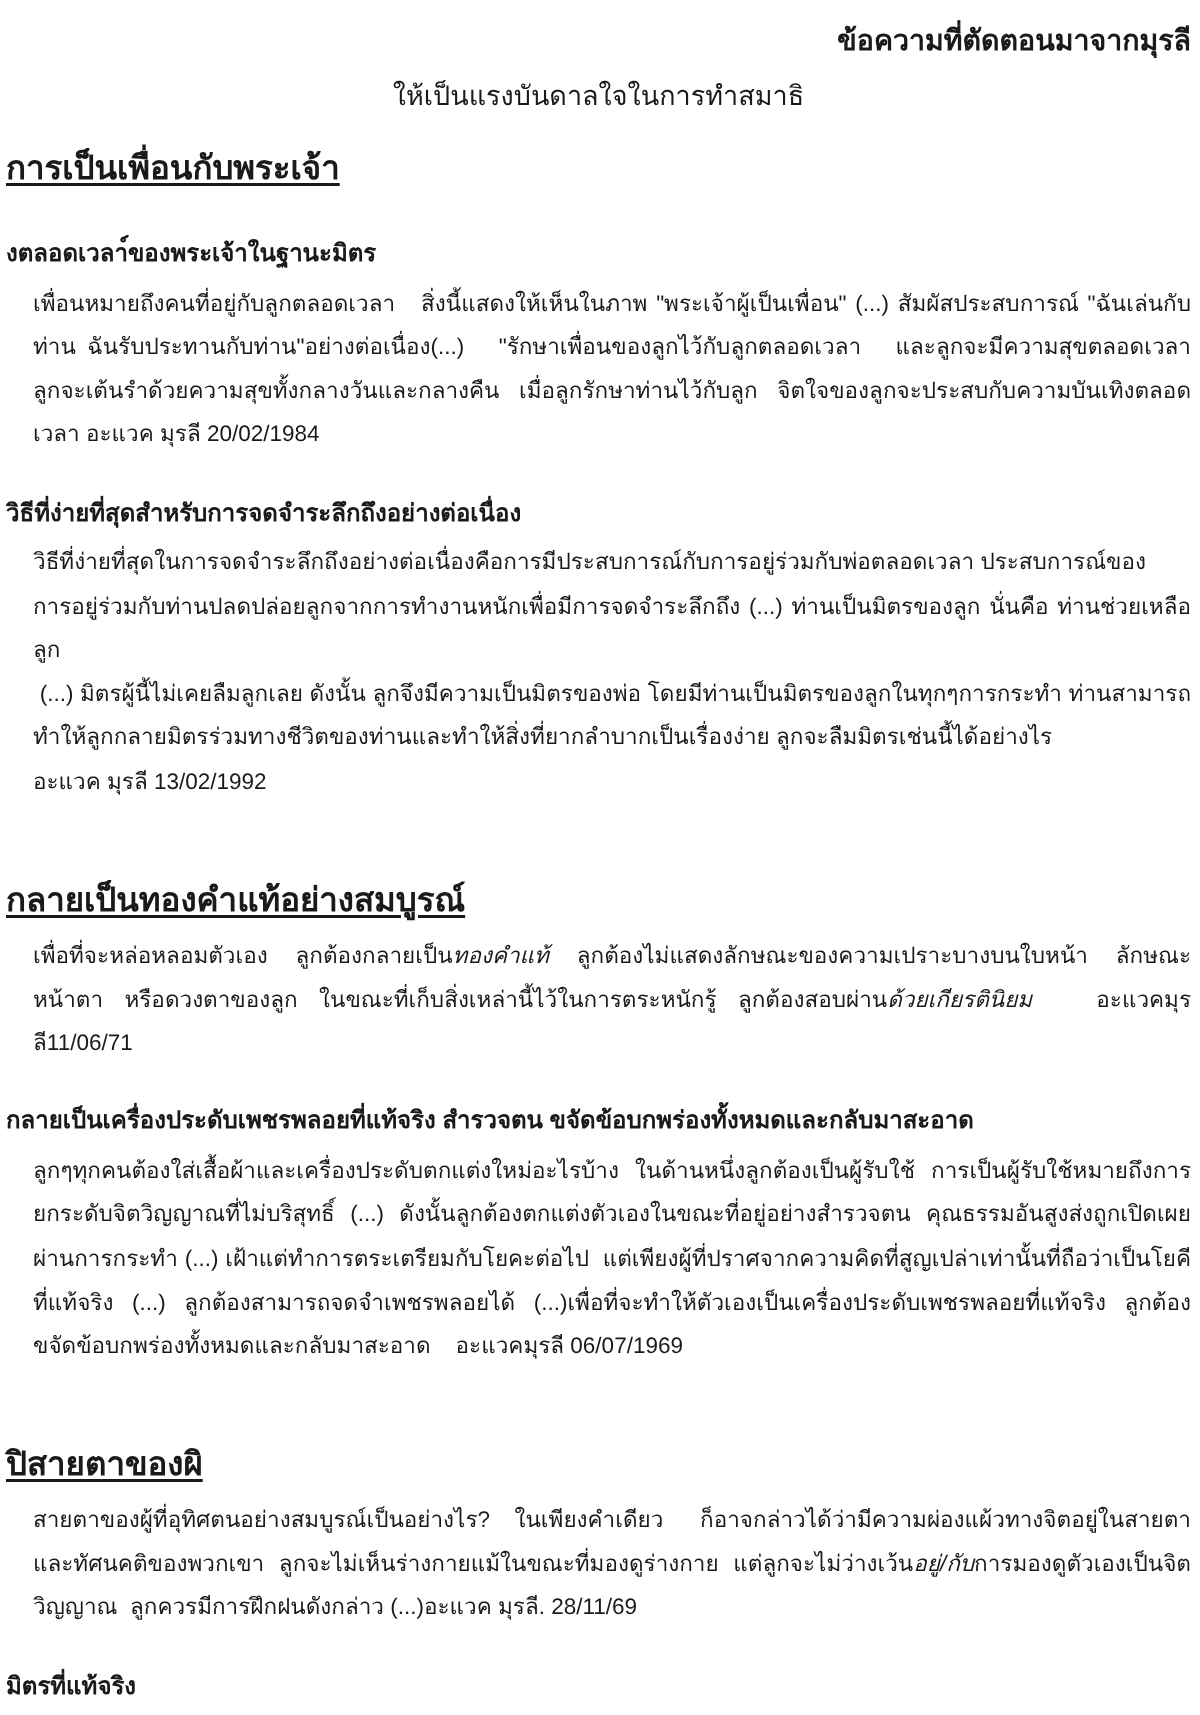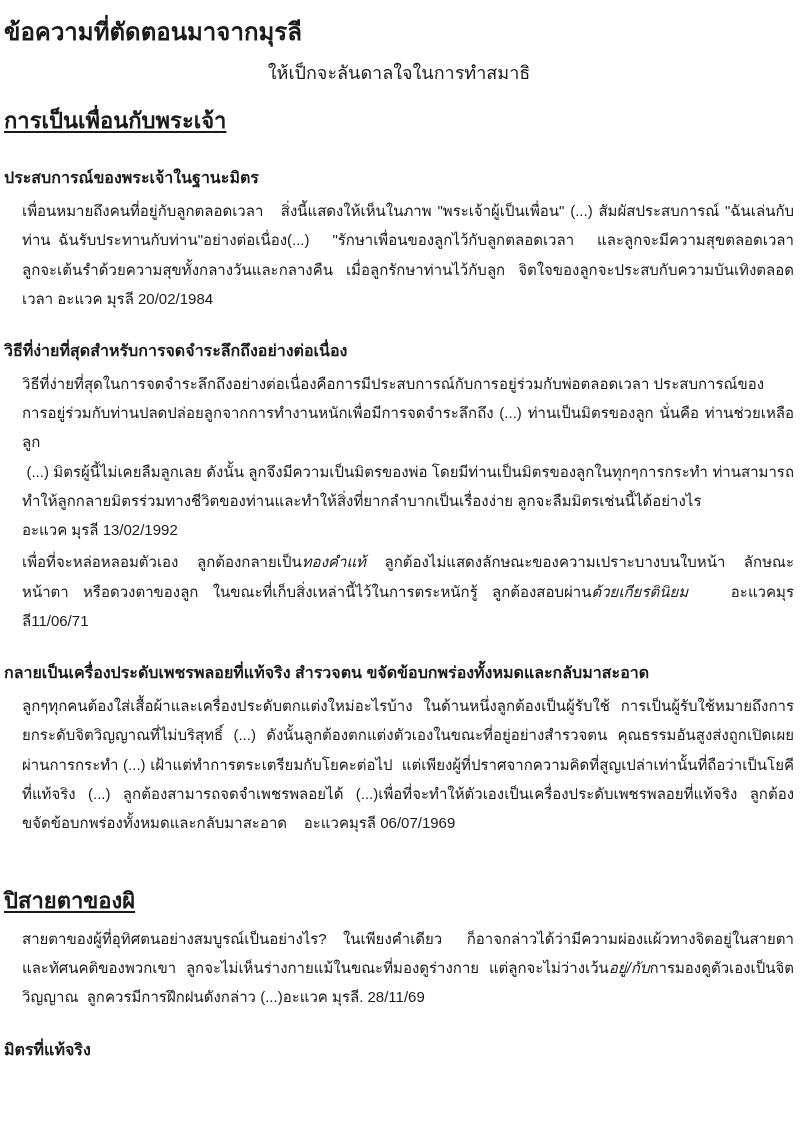--- a/index.html
+++ b/index.html
@@ -7,22 +7,22 @@
   body {
     width: 800px;
     min-height: 1143px;
     margin: 0 auto;
     color: #1a1a1a;
     font-family: "Liberation Sans", sans-serif;
   }
   .page { padding: 12px 6px 30px 4px; }
 
   .doc-title {
-    text-align: left;
-    font-size: 24px;
+    text-align: right;
+    font-size: 19px;
     font-weight: bold;
     line-height: 1.7;
     font-family: Liberation Serif, serif;
   }
   .doc-subtitle {
     text-align: center;
     font-size: 18px;
     font-weight: normal;
     line-height: 2.0;
     margin-top: 2px;
@@ -55,36 +55,37 @@
     margin-left: 18px;
   }
   .it { font-style: italic; }
 </style>
 </head>
 <body>
 
 <div class="page">
 
   <div class="doc-title">ข้อความที่ตัดตอนมาจากมุรลี</div>
-  <div class="doc-subtitle">ให้เป็กจะลันดาลใจในการทำสมาธิ</div>
+  <div class="doc-subtitle">ให้เป็นแรงบันดาลใจในการทำสมาธิ</div>
 
   <div>
     <div class="section-heading">การเป็นเพื่อนกับพระเจ้า</div>
 
-    <div class="sub-heading">ประสบการณ์ของพระเจ้าในฐานะมิตร</div>
+    <div class="sub-heading">งตลอดเวลา์ของพระเจ้าในฐานะมิตร</div>
     <div class="para">เพื่อนหมายถึงคนที่อยู่กับลูกตลอดเวลา   สิ่งนี้แสดงให้เห็นในภาพ "พระเจ้าผู้เป็นเพื่อน" (...) สัมผัสประสบการณ์ "ฉันเล่นกับท่าน ฉันรับประทานกับท่าน"อย่างต่อเนื่อง(...)   "รักษาเพื่อนของลูกไว้กับลูกตลอดเวลา   และลูกจะมีความสุขตลอดเวลา   ลูกจะเต้นรำด้วยความสุขทั้งกลางวันและกลางคืน เมื่อลูกรักษาท่านไว้กับลูก จิตใจของลูกจะประสบกับความบันเทิงตลอดเวลา อะแวค มุรลี 20/02/1984</div>
 
     <div class="sub-heading">วิธีที่ง่ายที่สุดสำหรับการจดจำระลึกถึงอย่างต่อเนื่อง</div>
     <div class="para">วิธีที่ง่ายที่สุดในการจดจำระลึกถึงอย่างต่อเนื่องคือการมีประสบการณ์กับการอยู่ร่วมกับพ่อตลอดเวลา ประสบการณ์ของ
 การอยู่ร่วมกับท่านปลดปล่อยลูกจากการทำงานหนักเพื่อมีการจดจำระลึกถึง (...) ท่านเป็นมิตรของลูก นั่นคือ ท่านช่วยเหลือลูก
  (...) มิตรผู้นี้ไม่เคยลืมลูกเลย ดังนั้น ลูกจึงมีความเป็นมิตรของพ่อ โดยมีท่านเป็นมิตรของลูกในทุกๆการกระทำ ท่านสามารถทำให้ลูกกลายมิตรร่วมทางชีวิตของท่านและทำให้สิ่งที่ยากลำบากเป็นเรื่องง่าย ลูกจะลืมมิตรเช่นนี้ได้อย่างไร
 อะแวค มุรลี 13/02/1992</div>
   </div>
 
   <div>
+    <div class="section-heading spaced">กลายเป็นทองคำแท้อย่างสมบูรณ์</div>
 
     <div class="para"><span>เพื่อที่จะหล่อหลอมตัวเอง ลูกต้องกลายเป็น</span><span class="it">ทองคำแท้</span><span> ลูกต้องไม่แสดงลักษณะของความเปราะบางบนใบหน้า ลักษณะหน้าตา หรือดวงตาของลูก ในขณะที่เก็บสิ่งเหล่านี้ไว้ในการตระหนักรู้ ลูกต้องสอบผ่าน</span><span class="it">ด้วยเกียรตินิยม</span><span>   อะแวคมุรลี11/06/71</span></div>
 
     <div class="sub-heading">กลายเป็นเครื่องประดับเพชรพลอยที่แท้จริง สำรวจตน ขจัดข้อบกพร่องทั้งหมดและกลับมาสะอาด</div>
     <div class="para">ลูกๆทุกคนต้องใส่เสื้อผ้าและเครื่องประดับตกแต่งใหม่อะไรบ้าง  ในด้านหนึ่งลูกต้องเป็นผู้รับใช้  การเป็นผู้รับใช้หมายถึงการยกระดับจิตวิญญาณที่ไม่บริสุทธิ์ (...) ดังนั้นลูกต้องตกแต่งตัวเองในขณะที่อยู่อย่างสำรวจตน คุณธรรมอันสูงส่งถูกเปิดเผยผ่านการกระทำ (...) เฝ้าแต่ทำการตระเตรียมกับโยคะต่อไป  แต่เพียงผู้ที่ปราศจากความคิดที่สูญเปล่าเท่านั้นที่ถือว่าเป็นโยคีที่แท้จริง  (...)  ลูกต้องสามารถจดจำเพชรพลอยได้  (...)เพื่อที่จะทำให้ตัวเองเป็นเครื่องประดับเพชรพลอยที่แท้จริง  ลูกต้องขจัดข้อบกพร่องทั้งหมดและกลับมาสะอาด    อะแวคมุรลี 06/07/1969</div>
   </div>
 
   <div>
     <div class="section-heading spaced">ปิสายตาของผิ</div>
 

